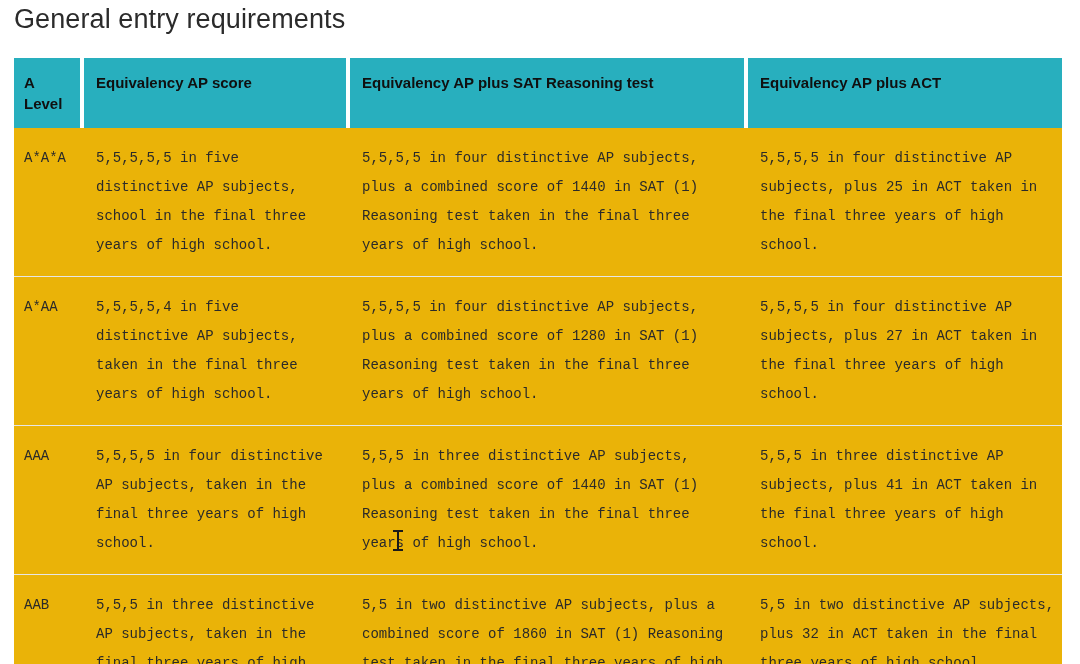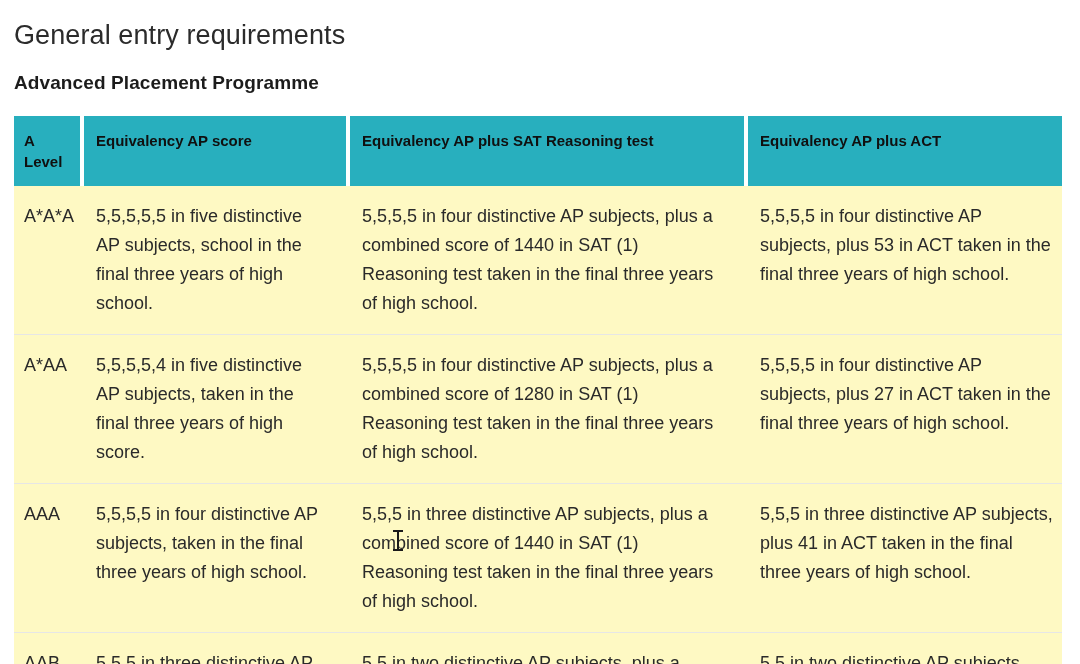--- a/index.html
+++ b/index.html
@@ -14,21 +14,21 @@
     overflow: hidden;
     font-family: "Liberation Sans", sans-serif;
     color: #222222;
     position: relative;
   }
   .page {
     position: relative;
     width: 1080px;
     height: 664px;
     box-sizing: border-box;
-    padding: 16px 14px;
+    padding: 0 14px;
   }
   .page-title {
     font-size: 27px;
     font-weight: 400;
     color: #2b2b2b;
     line-height: 34px;
     margin: 0;
     padding-top: 2px;
     letter-spacing: 0.1px;
   }
@@ -68,23 +68,24 @@
   thead th.last { border-right: none; margin-top: 28px; }
   thead th.col-a {
     padding-left: 10px;
   }
 
   tbody td {
     vertical-align: top;
     padding: 16px 20px 16px 12px;
     line-height: 29px;
     color: #2a2a2a;
-    font-size: 18px;
+    font-size: 14px;
     border-bottom: 1px solid #e6e6e6;
-    background: #fef9c3;
+    background: #eab308;
+    font-family: Liberation Mono, monospace;
   }
   tbody tr:first-child td { border-top: none; }
   tbody td.grade {
     padding-left: 10px;
     padding-right: 4px;
     white-space: nowrap;
   }
   tbody td.last { padding-right: 6px; }
 
   
@@ -111,21 +112,20 @@
   .text-cursor .bar-top { top: 0; }
   .text-cursor .bar-bot { top: 19px; }
 </style>
 </head>
 <body>
 
 <div class="page">
 
   <h1 class="page-title">General entry requirements</h1>
 
-  <h2 class="section-title">Advanced Placement Programme</h2>
 
   <table class="req-table">
     <colgroup>
       <col class="c0">
         <col class="c1">
         <col class="c2">
         <col class="c3">
     </colgroup>
     <thead>
       <tr>
@@ -136,25 +136,25 @@
         <th>Equivalency AP score</th>
         <th>Equivalency AP plus SAT Reasoning test</th>
         <th class="last">Equivalency AP plus ACT</th>
       </tr>
     </thead>
     <tbody>
       <tr>
         <td class="grade">A*A*A</td>
         <td>5,5,5,5,5 in five distinctive AP subjects, school in the final three years of high school.</td>
         <td>5,5,5,5 in four distinctive AP subjects, plus a combined score of 1440 in SAT (1) Reasoning test taken in the final three years of high school.</td>
-        <td class="last">5,5,5,5 in four distinctive AP subjects, plus 53 in ACT taken in the final three years of high school.</td>
+        <td class="last">5,5,5,5 in four distinctive AP subjects, plus 25 in ACT taken in the final three years of high school.</td>
       </tr>
       <tr>
         <td class="grade">A*AA</td>
-        <td>5,5,5,5,4 in five distinctive AP subjects, taken in the final three years of high score.</td>
+        <td>5,5,5,5,4 in five distinctive AP subjects, taken in the final three years of high school.</td>
         <td>5,5,5,5 in four distinctive AP subjects, plus a combined score of 1280 in SAT (1) Reasoning test taken in the final three years of high school.</td>
         <td class="last">5,5,5,5 in four distinctive AP subjects, plus 27 in ACT taken in the final three years of high school.</td>
       </tr>
       <tr>
         <td class="grade">AAA</td>
         <td>5,5,5,5 in four distinctive AP subjects, taken in the final three years of high school.</td>
         <td>5,5,5 in three distinctive AP subjects, plus a combined score of 1440 in SAT (1) Reasoning test taken in the final three years of high school.</td>
         <td class="last">5,5,5 in three distinctive AP subjects, plus 41 in ACT taken in the final three years of high school.</td>
       </tr>
       <tr>

